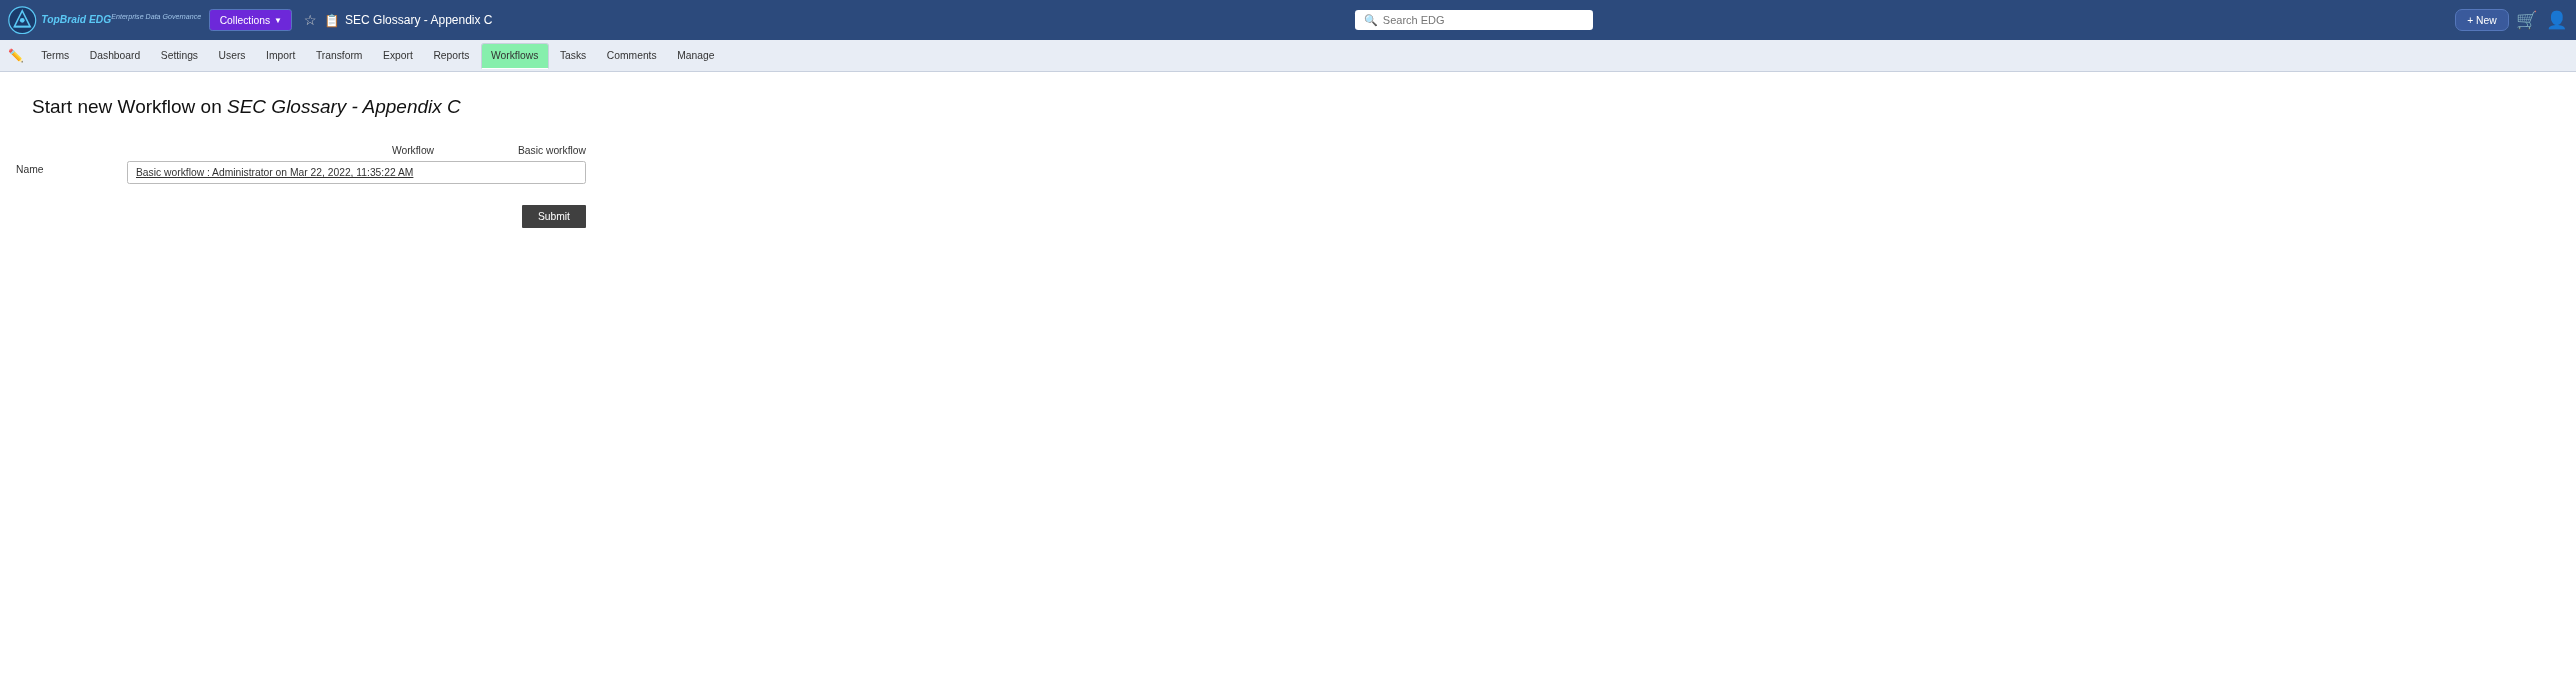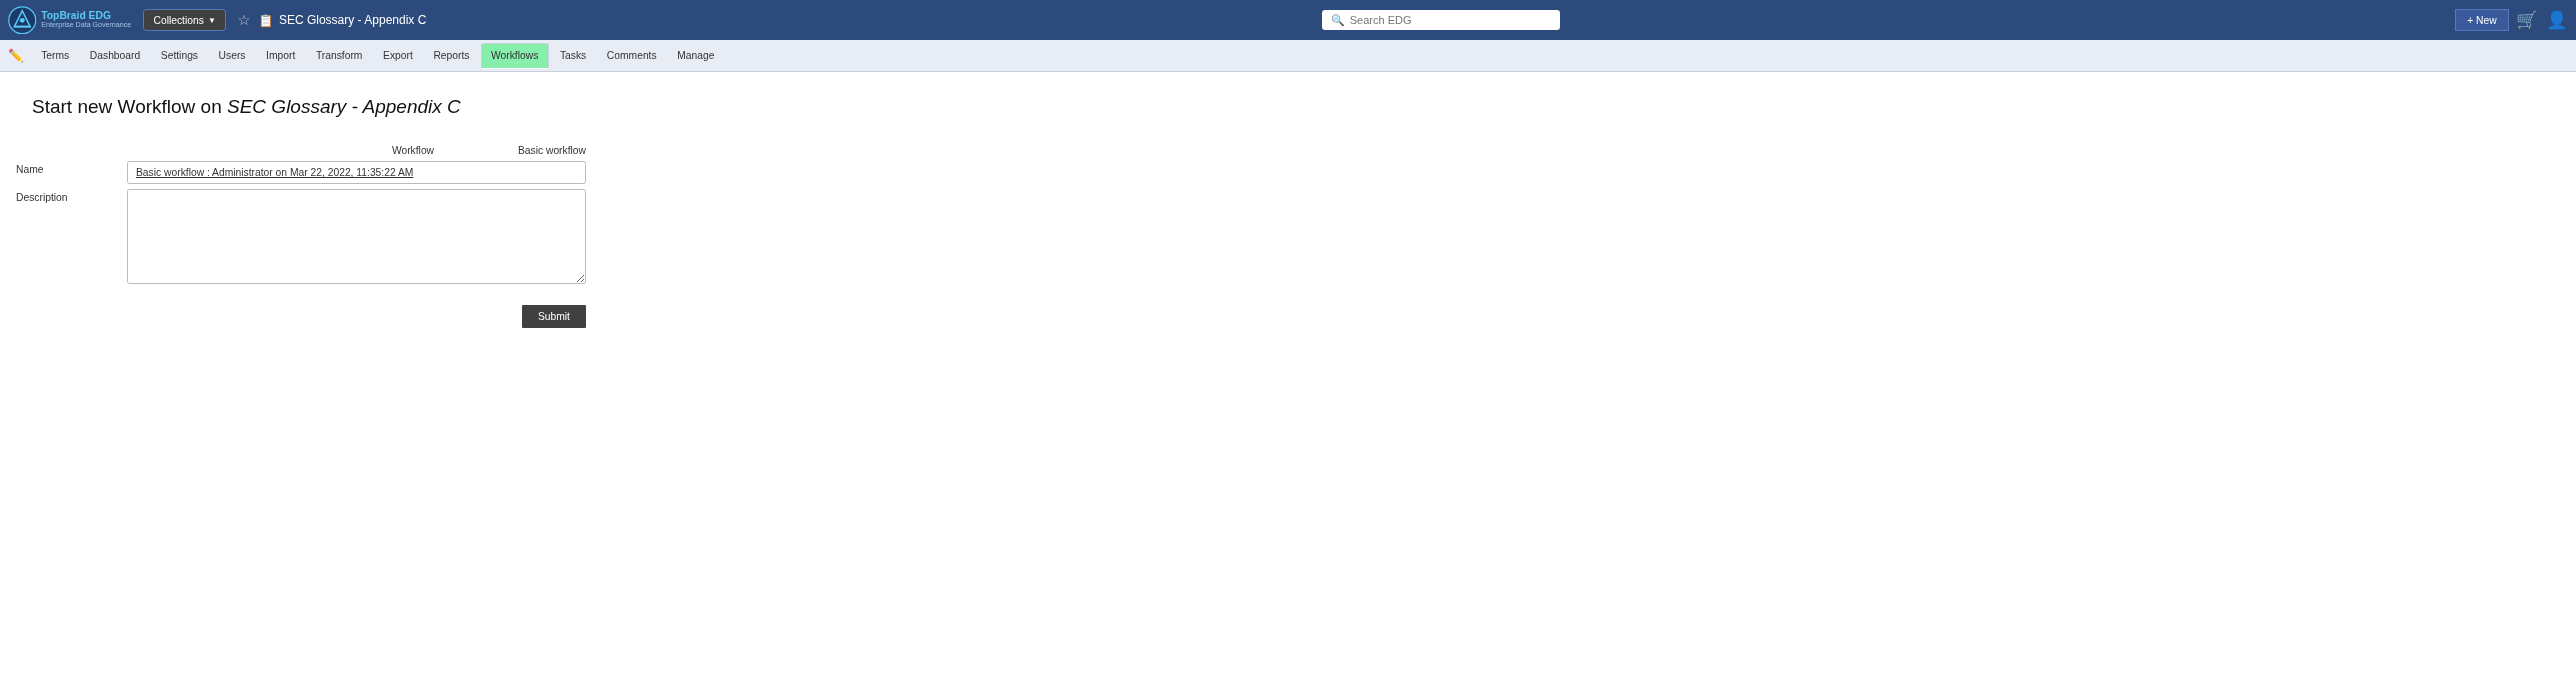--- a/index.html
+++ b/index.html
@@ -22,37 +22,38 @@
       min-width: 127px;
     }
 
     .logo-icon {
       width: 28.5px;
       height: 28.5px;
     }
 
     .logo-text {
       display: flex;
-      flex-direction: column;
+      flex-direction: row;
       line-height: 1.1;
+      font-style: italic;
     }
 
     .logo-title {
       color: #5bc8f5;
       font-weight: bold;
       font-size: 10.3px;
     }
 
     .logo-subtitle {
       color: #a0c4e8;
       font-size: 7.1px;
     }
 
     .collections-btn {
-      background: #404040;
+      background: #6d28d9;
       color: #fff;
       border: 0.8px solid #5577bb;
       border-radius: 3.2px;
       padding: 4.8px 9.5px;
       cursor: pointer;
       font-size: 10.3px;
       display: flex;
       align-items: center;
       gap: 4px;
       white-space: nowrap;
@@ -123,21 +124,21 @@
       display: flex;
       align-items: center;
       gap: 8px;
       margin-left: auto;
     }
 
     .new-btn {
       background: #3a5a9c;
       color: #fff;
       border: 0.8px solid #5577bb;
-      border-radius: 0;
+      border-radius: 7px;
       padding: 4.8px 11px;
       cursor: pointer;
       font-size: 10.3px;
       display: flex;
       gap: 3.2px;
       white-space: nowrap;
     }
 
     .cart-icon, .user-icon {
       color: #fff;
@@ -331,23 +332,19 @@
     <div class="form-row">
       <span class="form-label">Workflow</span>
       <span class="form-value">Basic workflow</span>
     </div>
 
     <div class="form-row">
       <span class="form-label">Name</span>
       <input class="form-input" type="text" value="Basic workflow : Administrator on Mar 22, 2022, 11:35:22 AM" style="">
     </div>
 
-    <div class="form-row">
-      <span class="form-label">Description</span>
-      <textarea class="form-textarea" style=""></textarea>
-    </div>
 
     <button class="submit-btn">
       <span>Submit</span>
     </button>
   </div>
 </div>
 
 
 </body></html>

